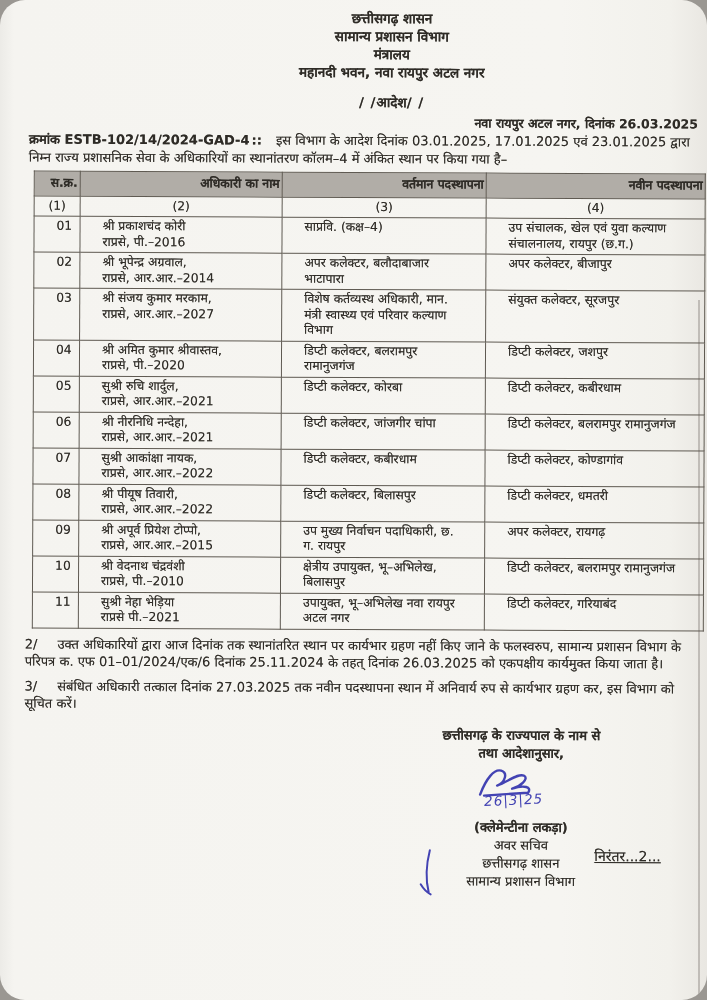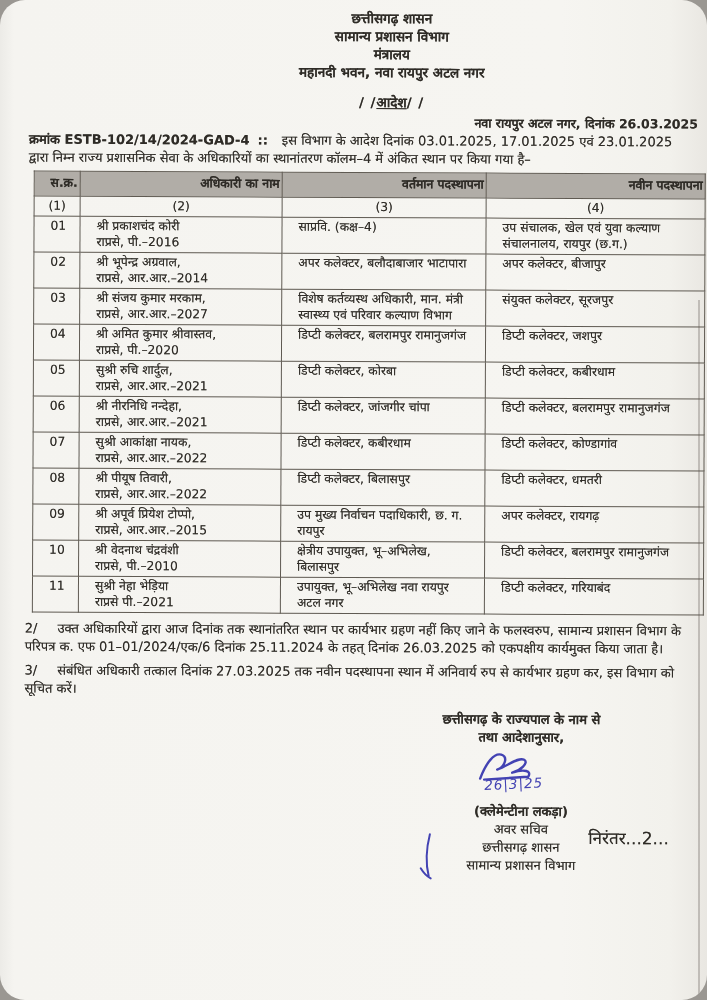--- a/index.html
+++ b/index.html
@@ -14,44 +14,44 @@
     content:"";position:absolute;right:7px;top:300px;bottom:0;width:2px;
     background:rgba(92,87,80,.30);
   }
   .tilt{transform:rotate(.25deg);transform-origin:50% 40%;padding-top:9px;
     text-shadow:0 0 .6px rgba(46,43,38,.55);}
   .b{font-weight:bold;}
   .doc-header{margin-left:74px;text-align:center;font-weight:bold;
     font-size:13.5px;line-height:18px;}
   .order-line{margin-left:74px;text-align:center;font-weight:bold;
     font-size:13.5px;margin-top:12px;letter-spacing:1px;}
-  .order-line .u{text-decoration:underline;letter-spacing:normal;text-align:center;}
+  .order-line .u{letter-spacing:normal;text-align:center;}
   .dateline{text-align:right;margin:3px 10px 0 0;font-weight:bold;font-size:12.5px;}
   .para1{margin:1px 14px 5px 28px;font-size:13px;line-height:17.5px;}
-  .para1 .ref{font-weight:bold;margin-right:8px;}
+  .para1 .ref{font-weight:bold;margin-right:2px;}
   .para1 .sep{font-weight:bold;margin-right:14px;}
   table.transfer{border-collapse:collapse;margin-left:33px;width:671px;
     font-size:12.3px;line-height:15.5px;table-layout:fixed;}
-  table.transfer th,table.transfer td{border:1px solid #5f5a52;padding:2px 16px;vertical-align:top;}
+  table.transfer th,table.transfer td{border:1px solid #5f5a52;padding:2px 22px;vertical-align:top;}
   table.transfer thead tr.hdr th{background:#b1ada7;font-weight:bold;text-align:right;padding:4px 2px;}
   table.transfer thead tr.num th{font-weight:normal;text-align:center;padding:2px;background:transparent;}
   col.c1{width:46px;}col.c2{width:202px;}col.c3{width:204px;}col.c4{width:219px;}
   td.c-sno{text-align:center;vertical-align:middle;}
   td.c-name{white-space:pre-line;}
   .para{margin:7px 12px 4px 26px;font-size:13px;line-height:17.5px;}
   .para .pnum{margin-right:20px;}
   .sig-block{width:310px;margin-left:368px;margin-top:12px;text-align:center;
     font-size:13px;line-height:18px;}
   .sig-ink{position:relative;height:56px;}
   .sig-ink svg{position:absolute;left:108px;top:2px;}
   .sig-date{position:absolute;left:118px;top:28px;color:#4343b3;font-size:13.5px;
     font-style:italic;transform:rotate(-3deg);letter-spacing:1px;text-shadow:none;}
   .dept{position:relative;}
   .dept .ink-mark{position:absolute;left:52px;top:-6px;}
-  .footer{position:absolute;right:36px;bottom:26px;font-size:17px;}
+  .footer{position:absolute;right:44px;bottom:26px;font-size:14px;text-decoration:underline;}
 </style>
 </head>
 <body>
 
 <div class="page">
   <div class="tilt">
 
     <div class="doc-header">
       <div>छत्तीसगढ़ शासन</div>
       <div>सामान्य प्रशासन विभाग</div>

